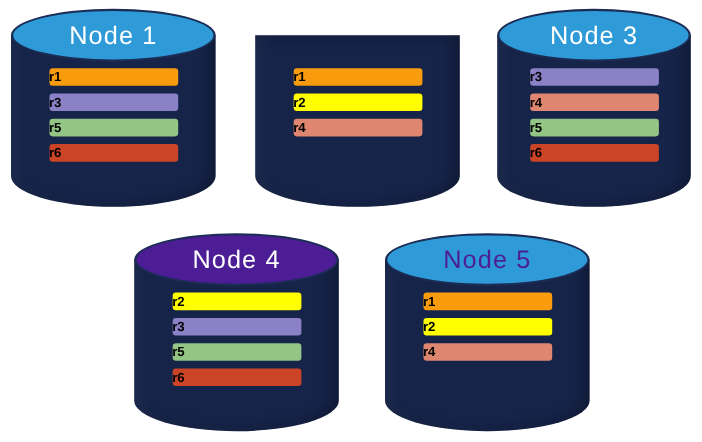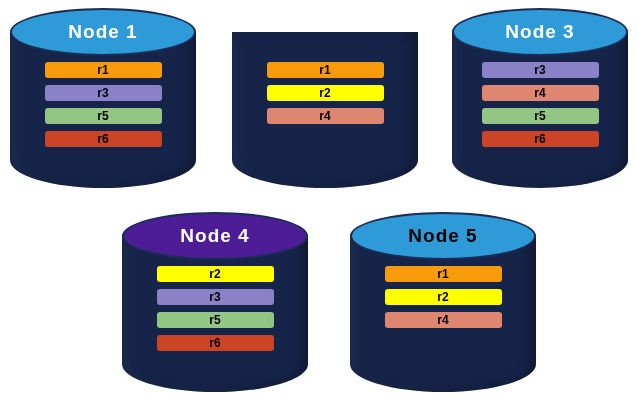--- a/index.html
+++ b/index.html
@@ -55,22 +55,22 @@
     background: #2e9bd8;
     border-radius: 50%;
     border: 2px solid #1b2c55;
     box-sizing: border-box;
     display: flex;
     align-items: center;
     justify-content: center;
   }
   .cyl-title {
     color: #ffffff;
-    font-size: 19px;
-    font-weight: bold;
+    font-size: 23px;
+    font-weight: normal;
     letter-spacing: 1px;
     white-space: nowrap;
     user-select: none;
   }
 
   
   .records {
     position: absolute;
     left: 0;
     right: 0;
@@ -79,21 +79,20 @@
     flex-direction: column;
     align-items: center;
     gap: 7px;
   }
   .record-bar {
     width: 117px;
     height: 16px;
     border-radius: 3px;
     display: flex;
     align-items: center;
-    justify-content: center;
     box-sizing: border-box;
   }
   .record-label {
     font-size: 12px;
     font-weight: bold;
     color: #000000;
     line-height: 1;
     user-select: none;
   }
 </style>
@@ -180,21 +179,21 @@
           <div class="record-bar" style="background: rgb(204, 68, 38);">
             <span class="record-label" style="color: rgb(0, 0, 0);">r6</span>
           </div>
         </div>
       </div>
     </div>
     <div class="node" style="left: 350px; top: 212px; width: 186px; height: 180px;">
       <div class="cyl">
         <div class="cyl-body" style="background: rgb(22, 36, 74);"></div>
         <div class="cyl-top" style="background: rgb(46, 155, 216);">
-          <span class="cyl-title" style="color: #000000;">Node 5</span>
+          <span class="cyl-title" style="color: #4c1d95;">Node 5</span>
         </div>
         <div class="records">
           <div class="record-bar" style="background: rgb(248, 155, 12);">
             <span class="record-label" style="color: rgb(0, 0, 0);">r1</span>
           </div>
           <div class="record-bar" style="background: rgb(255, 255, 0);">
             <span class="record-label" style="color: rgb(0, 0, 0);">r2</span>
           </div>
           <div class="record-bar" style="background: rgb(222, 134, 112);">
             <span class="record-label" style="color: rgb(0, 0, 0);">r4</span>

